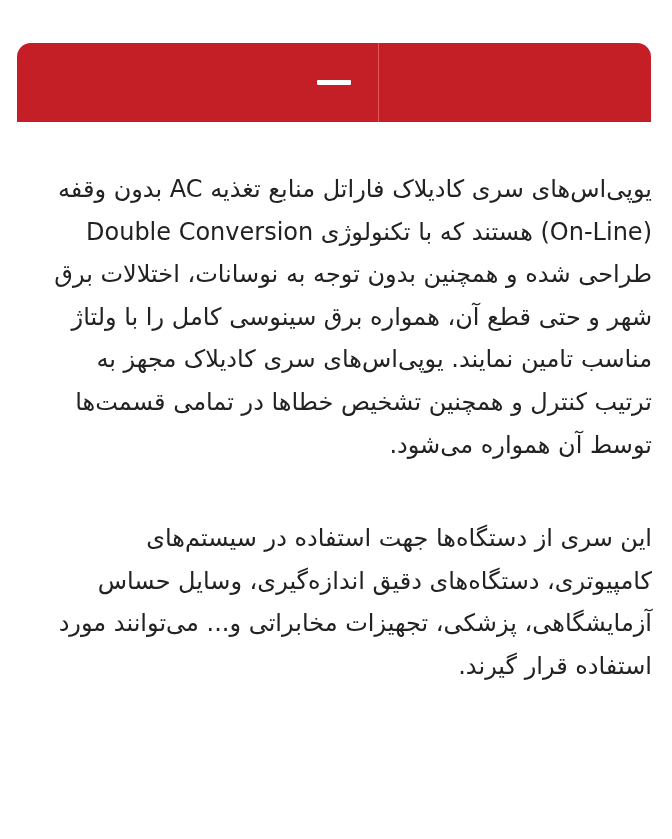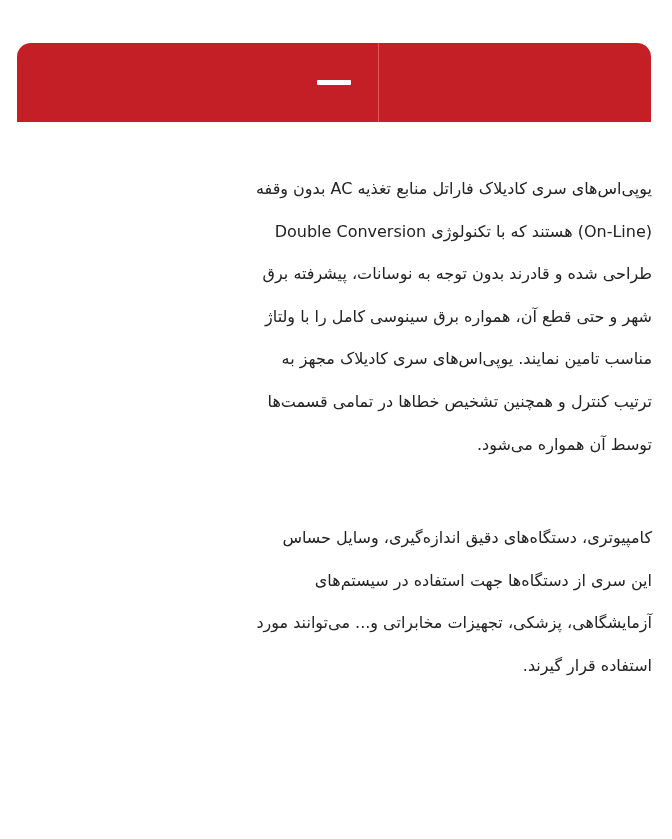--- a/index.html
+++ b/index.html
@@ -57,21 +57,21 @@
       white-space: nowrap;
     }
     .accordion-body {
       position: absolute;
       left: 22px;
       top: 168px;
       width: 630px;
       direction: rtl;
       text-align: right;
       color: #222222;
-      font-size: 16px;
+      font-size: 24px;
     }
     .para {
       margin: 0;
     }
     .line {
       display: block;
       height: 42.6px;
       line-height: 42.6px;
       white-space: nowrap;
     }
@@ -88,25 +88,25 @@
       <span class="minus-icon"></span>
     </div>
     <div class="accordion-title">توضیحات</div>
   </div>
 </div>
 
 <div class="accordion-body">
   <p class="para para-1">
     <span class="line">یوپی‌اس‌های سری کادیلاک فاراتل منابع تغذیه AC بدون وقفه</span>
     <span class="line">(On-Line) هستند که با تکنولوژی Double Conversion</span>
-    <span class="line">طراحی شده و قادرند بدون توجه به نوسانات، پیشرفته برق</span>
+    <span class="line">طراحی شده و همچنین بدون توجه به نوسانات، اختلالات برق</span>
     <span class="line">شهر و حتی قطع آن، همواره برق سینوسی کامل را با ولتاژ</span>
     <span class="line">مناسب تامین نمایند. یوپی‌اس‌های سری کادیلاک مجهز به</span>
     <span class="line">ترتیب کنترل و همچنین تشخیص خطاها در تمامی قسمت‌ها</span>
     <span class="line">توسط آن همواره می‌شود.</span>
   </p>
   <p class="para para-2">
+    <span class="line">این سری از دستگاه‌ها جهت استفاده در سیستم‌های</span>
     <span class="line">کامپیوتری، دستگاه‌های دقیق اندازه‌گیری، وسایل حساس</span>
-    <span class="line">این سری از دستگاه‌ها جهت استفاده در سیستم‌های</span>
     <span class="line">آزمایشگاهی، پزشکی، تجهیزات مخابراتی و... می‌توانند مورد</span>
     <span class="line">استفاده قرار گیرند.</span>
   </p>
 </div>
 
 </body></html>

